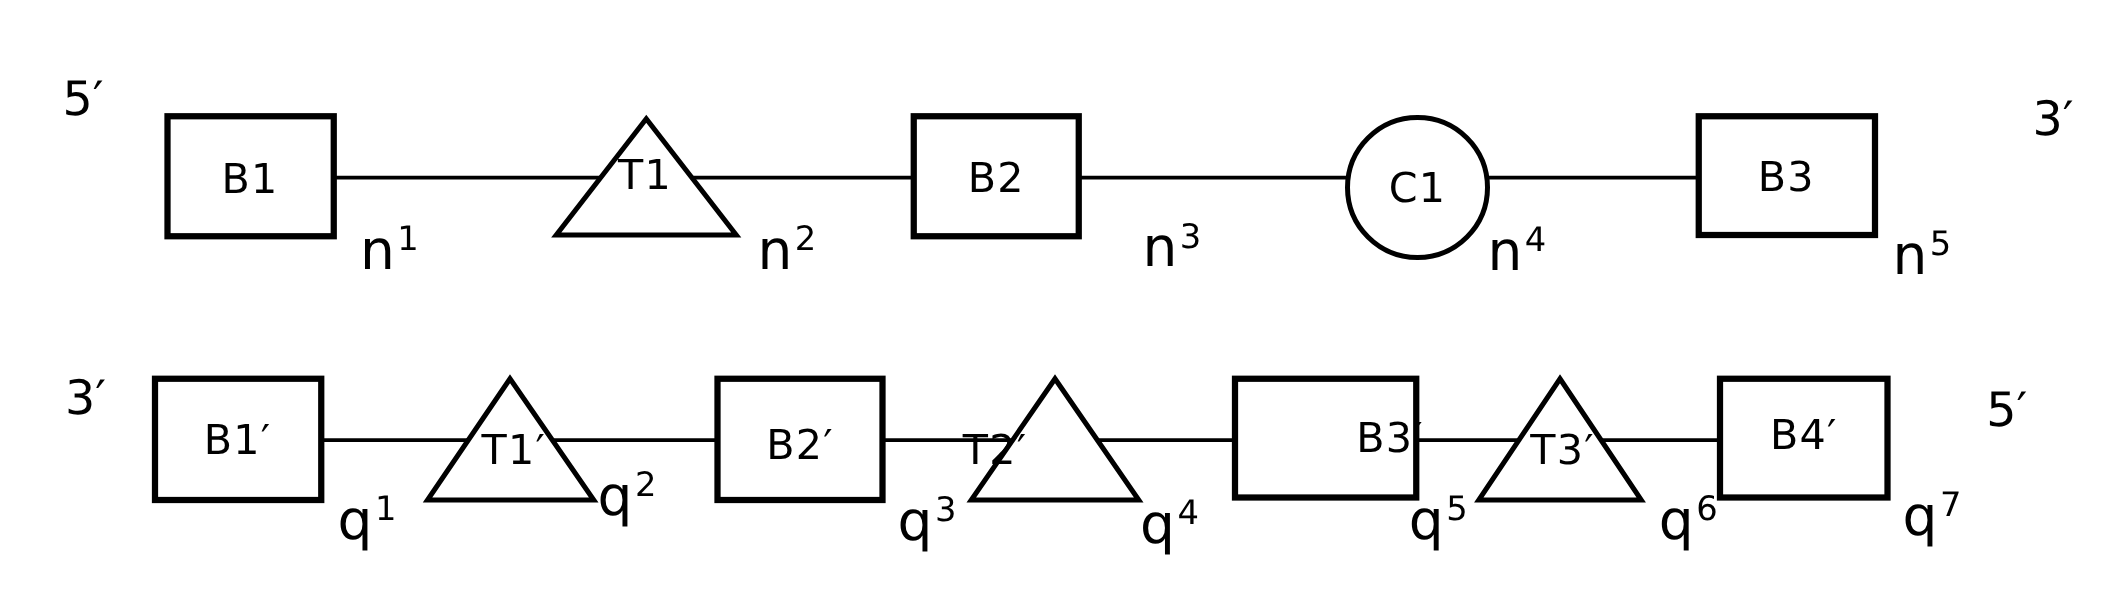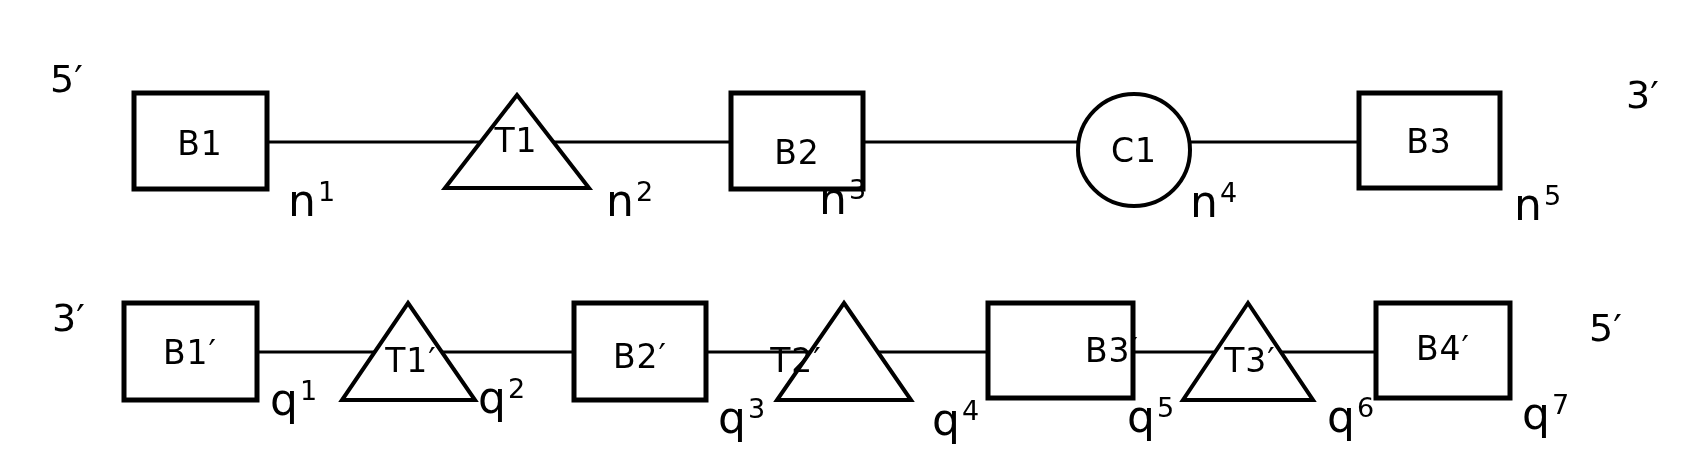--- a/index.html
+++ b/index.html
@@ -64,39 +64,39 @@
     <rect x="1376" y="303" width="134" height="95" fill="#fff" stroke="#000" stroke-width="5"></rect>
   </svg>
 
   <div class="endlabel" style="left:50px;top:60px">5′</div>
   <div class="endlabel" style="left:1626px;top:76px">3′</div>
   <div class="endlabel" style="left:52px;top:299px">3′</div>
   <div class="endlabel" style="left:1589px;top:309px">5′</div>
 
   <div class="shape-label" style="left:200px;top:143px">B1</div>
   <div class="shape-label" style="left:516px;top:140px">T1</div>
-  <div class="shape-label" style="left:797px;top:152px">B2</div>
+  <div class="shape-label" style="left:797px;top:142px">B2</div>
   <div class="shape-label" style="left:1134px;top:150px">C1</div>
   <div class="shape-label" style="left:1429px;top:141px">B3</div>
 
   <div class="shape-label" style="left:190px;top:352px">B1′</div>
   <div class="shape-label" style="left:411px;top:360px">T1′</div>
   <div class="shape-label" style="left:640px;top:356px">B2′</div>
   <div class="shape-label" style="left:796px;top:360px">T2′</div>
   <div class="shape-label" style="left:1112px;top:350px">B3′</div>
   <div class="shape-label" style="left:1250px;top:360px">T3′</div>
   <div class="shape-label" style="left:1443px;top:348px">B4′</div>
 
   <div class="junction" style="left:288px;top:179px"><span>n</span><span class="jsup">1</span></div>
   <div class="junction" style="left:606px;top:179px"><span>n</span><span class="jsup">2</span></div>
-  <div class="junction" style="left:819px;top:177px"><span>n</span><span class="jsup">3</span></div>
+  <div class="junction" style="left:914px;top:177px"><span>n</span><span class="jsup">3</span></div>
   <div class="junction" style="left:1190px;top:180px"><span>n</span><span class="jsup">4</span></div>
   <div class="junction" style="left:1514px;top:183px"><span>n</span><span class="jsup">5</span></div>
 
-  <div class="junction" style="left:270px;top:378px"><span>q</span><span class="jsup">1</span></div>
+  <div class="junction" style="left:270px;top:395px"><span>q</span><span class="jsup">1</span></div>
   <div class="junction" style="left:478px;top:376px"><span>q</span><span class="jsup">2</span></div>
   <div class="junction" style="left:718px;top:396px"><span>q</span><span class="jsup">3</span></div>
-  <div class="junction" style="left:932px;top:398px"><span>q</span><span class="jsup">4</span></div>
+  <div class="junction" style="left:912px;top:398px"><span>q</span><span class="jsup">4</span></div>
   <div class="junction" style="left:1127px;top:395px"><span>q</span><span class="jsup">5</span></div>
   <div class="junction" style="left:1327px;top:395px"><span>q</span><span class="jsup">6</span></div>
   <div class="junction" style="left:1522px;top:392px"><span>q</span><span class="jsup">7</span></div>
 
 </div>
 
 </body></html>

